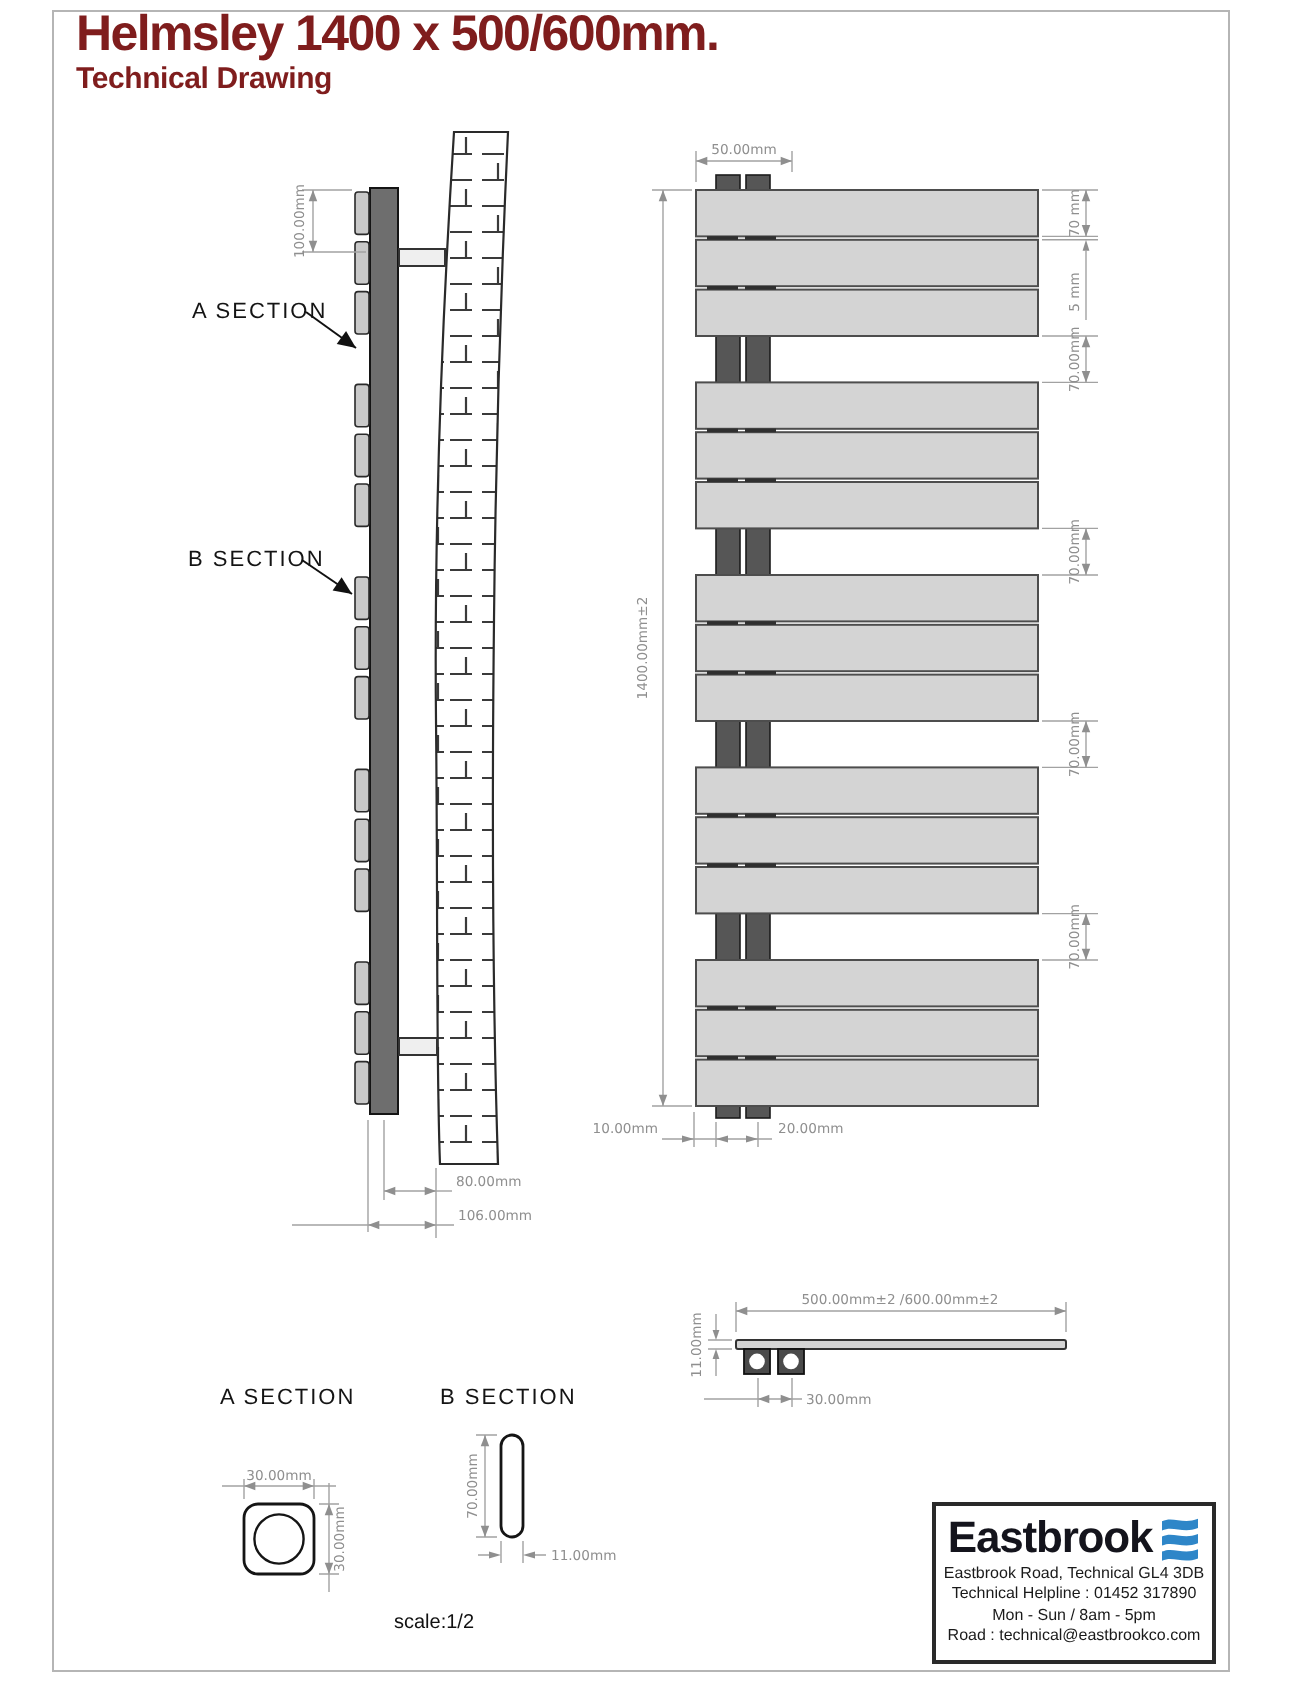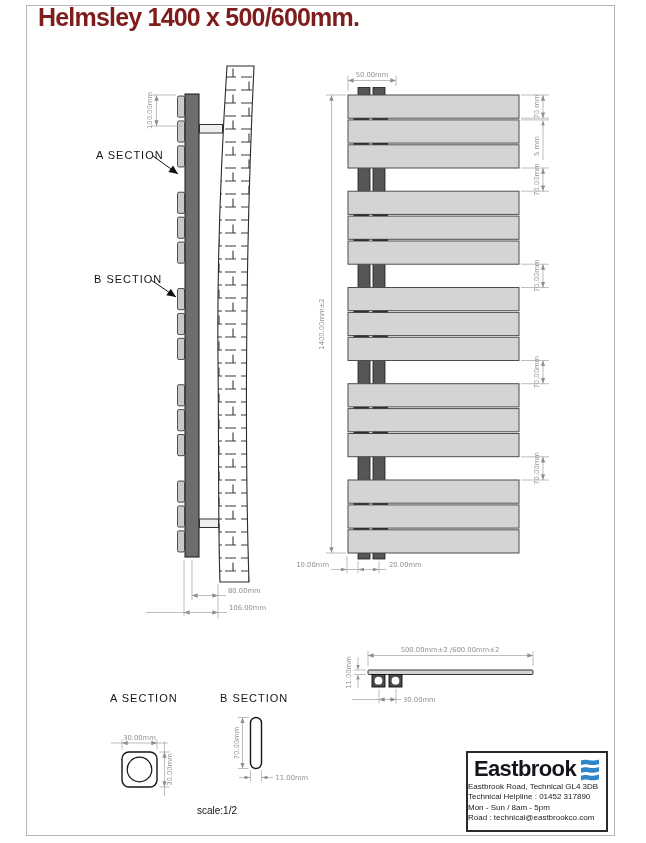--- a/index.html
+++ b/index.html
@@ -18,32 +18,33 @@
   .brk{fill:#efefef;stroke:#333;stroke-width:1;}
   .dl{stroke:#a2a2a2;stroke-width:0.7;fill:none;}
   .ah{fill:#8f8f8f;stroke:none;}
   .dt{font-family:"DejaVu Sans",sans-serif;font-size:6.8px;fill:#8f8f8f;}
   .st{font-family:"Liberation Sans",sans-serif;font-size:11px;fill:#141414;letter-spacing:1px;}
   .sc{font-family:"Liberation Sans",sans-serif;font-size:10px;fill:#111;}
   .wt{fill:#fff;stroke:#151515;}
   .ld{stroke:#111;stroke-width:1;fill:none;}
   
   .footer-box{position:absolute;left:466px;top:751px;width:142px;height:81px;
-              border:2px solid #2a2a2a;background:#fff;box-sizing:border-box;text-align:left;}
+              border:2px solid #2a2a2a;background:#fff;box-sizing:border-box;text-align:center;}
   .brand-row{display:flex;justify-content:center;align-items:center;gap:4px;margin-top:3px;height:26px;}
   .brand-name{font-size:22px;font-weight:bold;color:#14141c;letter-spacing:-0.6px;}
   .foot-line{font-size:8px;color:#1a1a1a;line-height:10.4px;white-space:nowrap;}
 </style>
 </head>
 <body>
 
 <div class="page">
 
   <div class="title-block">
     <div class="t1">Helmsley 1400 x 500/600mm.</div>
+    <div class="t2">Technical Drawing</div>
   </div>
 
   <svg class="draw" width="646" height="843" viewBox="0 0 646 843">
     <defs>
       <marker id="da" markerWidth="9" markerHeight="9" viewBox="0 0 8 8" refX="7.6" refY="4" orient="auto-start-reverse">
         <path d="M0.4,1.3 L7.6,4 L0.4,6.7 Z" fill="#8f8f8f"></path>
       </marker>
       <marker id="la" markerWidth="10" markerHeight="10" viewBox="0 0 8 8" refX="7.4" refY="4" orient="auto">
         <path d="M0.2,0.8 L7.4,4 L0.2,7.2 Z" fill="#111"></path>
       </marker>

